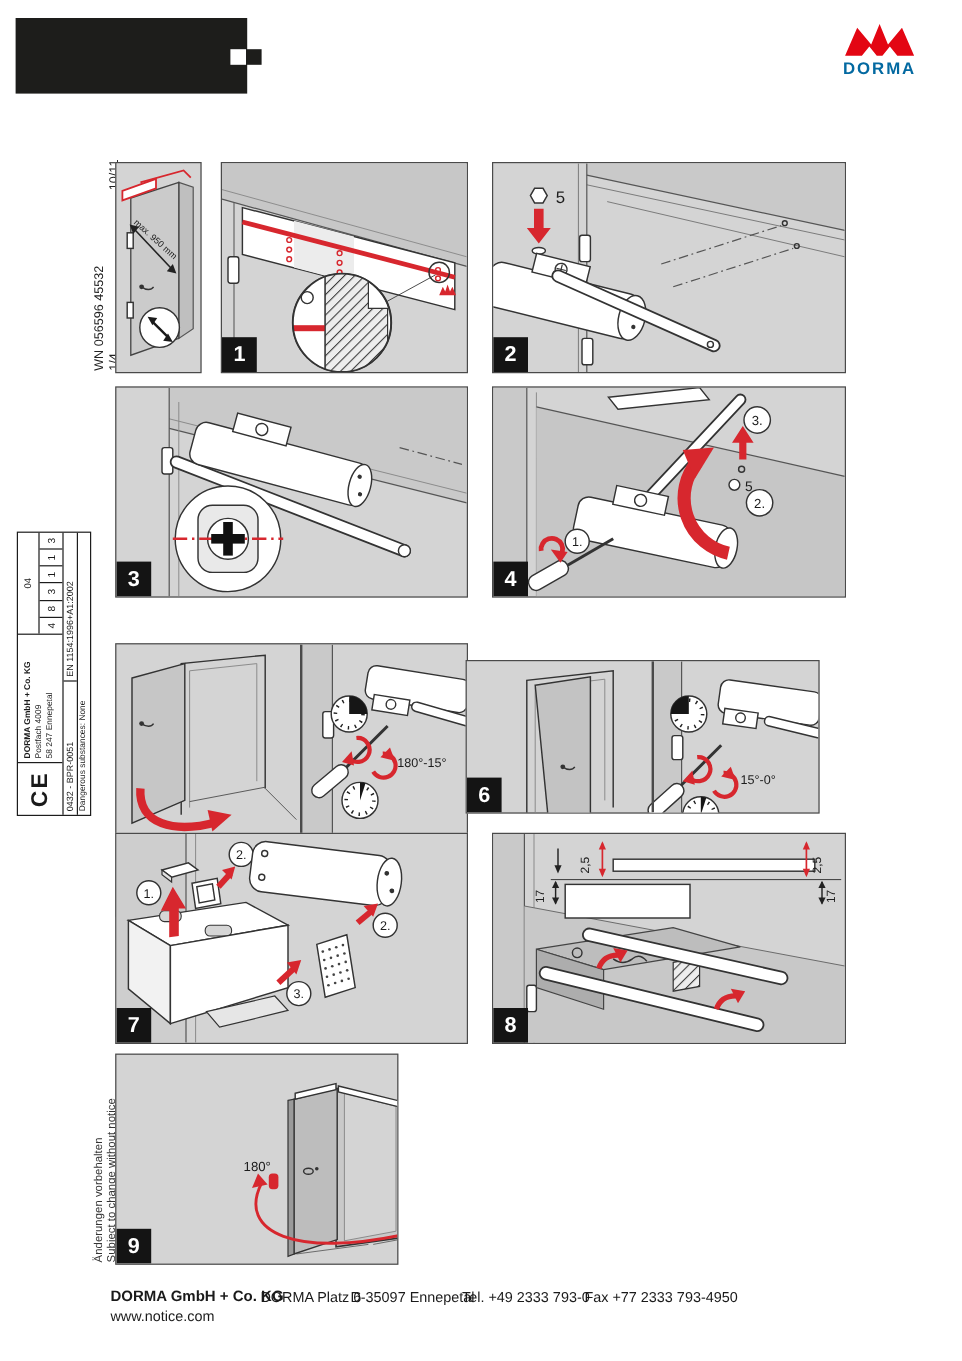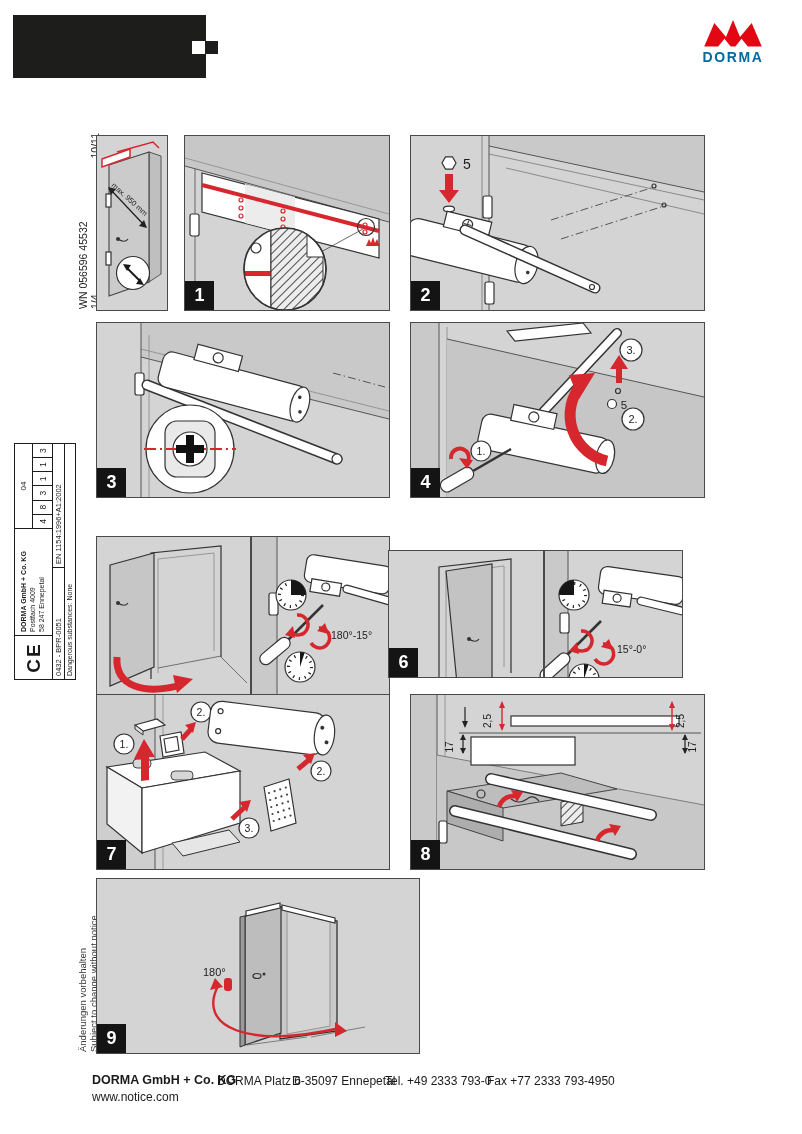--- a/index.html
+++ b/index.html
@@ -546,21 +546,21 @@
         <line x1="44" y1="116" x2="220" y2="159" stroke="#fff" stroke-width="9" stroke-linecap="round"></line>
       </g>
       <path d="M88,112 q4,-12 18,-11" class="redL" stroke-width="4.5"></path>
       <polygon points="112,97 100,95 106,107" class="redF"></polygon>
       <path d="M186,146 q4,-12 18,-11" class="redL" stroke-width="4.5"></path>
       <polygon points="210,131 198,129 204,141" class="redF"></polygon>
     </svg>
     <div class="badge">8</div>
   </div>
 
-  <div class="panel" style="left:96px;top:878px;width:324px;height:176px;">
+  <div class="panel" style="left:96px;top:878px;width:236px;height:176px;">
     <svg width="292" height="174" viewBox="0 0 292 174">
       <line x1="214" y1="158" x2="268" y2="148" stroke="#666" stroke-width="0.8"></line>
       <line x1="150" y1="166" x2="210" y2="158" stroke="#666" stroke-width="0.8"></line>
       <polygon points="183,28 240,42 240,152 183,160" fill="#c9c9c9" stroke="#333" stroke-width="1.3"></polygon>
       <polygon points="190,32 233,43 233,147 190,155" fill="#d4d4d4" stroke="#888" stroke-width="0.8"></polygon>
       <polygon points="185,26 238,39 238,44 185,31" class="wF" stroke-width="0.9"></polygon>
       <polygon points="148,37 184,28 184,154 148,166" fill="#bdbdbd" stroke="#333" stroke-width="1.2"></polygon>
       <polygon points="143,38 148,37 148,166 143,168" fill="#9a9a9a" stroke="#333" stroke-width="1"></polygon>
       <polygon points="149,32 183,24 183,29 149,37" class="wF" stroke-width="0.9"></polygon>
       <ellipse cx="160" cy="97" rx="4" ry="2.5" class="oL"></ellipse>

